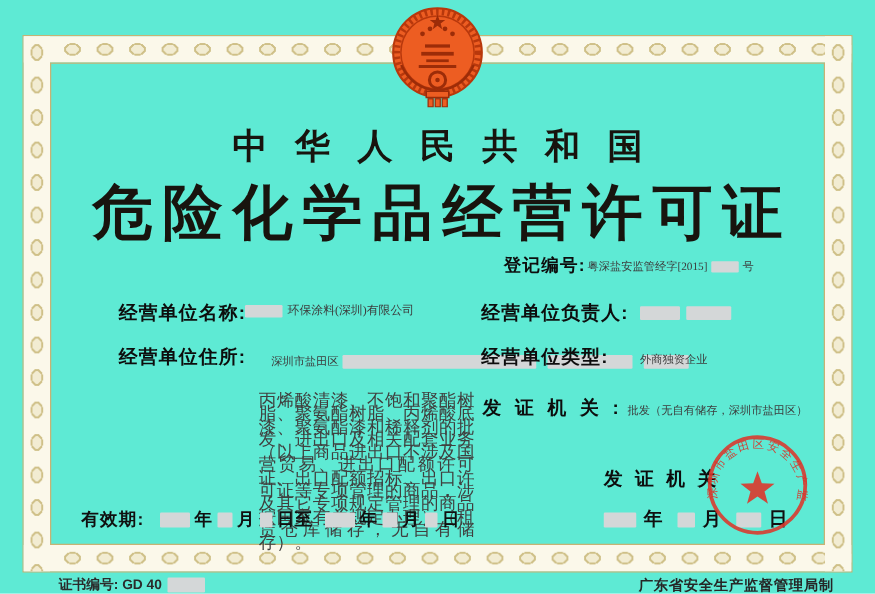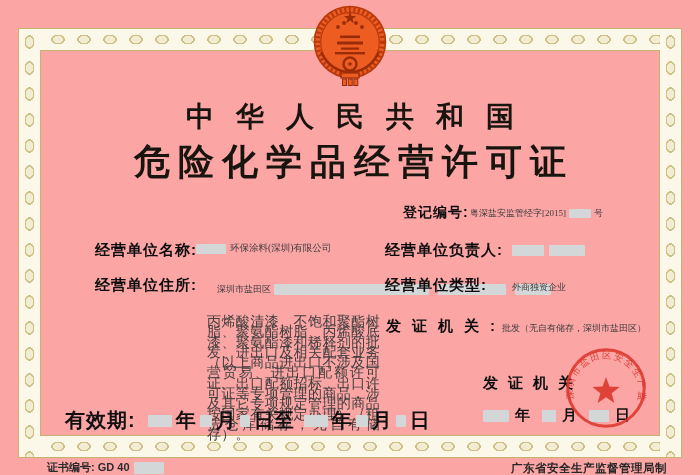--- a/index.html
+++ b/index.html
@@ -1,38 +1,38 @@
 <!DOCTYPE html>
 <html><head>
 <meta charset="utf-8">
 <style>
   * { margin:0; padding:0; box-sizing:border-box; }
   html,body { width:700px; height:475px; background:#ffffff; font-family:"Liberation Sans", sans-serif; }
-  .cert { position:relative; width:700px; height:475px; background:#fca5a5; overflow:hidden; }
+  .cert { position:relative; width:700px; height:475px; background:#5eead4; overflow:hidden; }
 
   
   .frame-outer { position:absolute; left:18px; top:28px; right:18px; bottom:17px; border:1px solid #c6b374; }
   .frame-inner { position:absolute; left:40px; top:50px; right:40px; bottom:39px; border:1px solid #c6b374; }
   .band { position:absolute; background-color:#fbf8ea; }
   .band.h { left:19px; right:19px; height:21px;
     background-image:radial-gradient(9px 6.5px at 13px 10.5px,#f2ecd2 0 55%,#cfc088 56% 76%,rgba(0,0,0,0) 77%);
     background-size:26px 21px; background-repeat:repeat-x; }
   .band.top { top:29px; } .band.bottom { top:436px; }
   .band.v { top:29px; bottom:18px; width:21px;
     background-image:radial-gradient(6.5px 9px at 10.5px 13px,#f2ecd2 0 55%,#cfc088 56% 76%,rgba(0,0,0,0) 77%);
     background-size:21px 26px; background-repeat:repeat-y; }
   .band.left { left:19px; } .band.right { right:19px; }
 
   .emblem { position:absolute; left:311px; top:2px; z-index:2; }
 
   .country { position:absolute; top:98px; left:0; width:700px; text-align:center;
     font-family:"Liberation Serif", serif; font-weight:700; font-size:28px; color:#18140e;
     letter-spacing:22px; padding-left:22px; }
   .title { position:absolute; top:138px; left:0; width:700px; text-align:center;
-    font-family:Liberation Serif, serif; font-weight:700; font-size:36px; color:#18140e;
+    font-family:Liberation Serif, serif; font-weight:700; font-size:48px; color:#18140e;
     letter-spacing:8px; padding-left:8px; }
 
   .lbl { position:absolute; font-weight:700; font-size:15px; letter-spacing:1px; color:#0d0d0d; white-space:nowrap; }
   .val { position:absolute; font-family:"Liberation Serif", serif; font-size:9.5px; color:#3c3c3c; white-space:nowrap; }
   .redact { display:inline-block; background:#d4d7d8; border-radius:1px; vertical-align:middle; }
 
   .reg-label { left:403px; top:204px; font-size:14px; }
   .reg-value { left:470px; top:207px; font-size:9px; }
 
   .name-label { left:95px;  top:241px; }
@@ -46,21 +46,21 @@
   .scope-label{ left:95px;  top:314px; }
   .scope-value{ left:207px; top:317px; width:173px; white-space:normal; font-size:14px;
                 line-height:10.3px; color:#40403f; text-align:justify; word-break:break-all; letter-spacing:0.3px; }
   .mode-label { left:386px; top:317px; letter-spacing:11px; }
   .mode-value { left:502px; top:322px; font-size:9px; }
 
   .issuer-label { left:483px; top:374px; letter-spacing:10px; }
 
   .daterow { position:absolute; display:flex; align-items:center; font-weight:700; color:#101010; white-space:nowrap; }
   .daterow.right { left:483px; top:406px; font-size:15px; gap:6px; }
-  .daterow.validity { left:65px; top:407px; font-size:20px; gap:4px; }
+  .daterow.validity { left:65px; top:407px; font-size:14px; gap:4px; }
   .validity-label { margin-right:8px; letter-spacing:1px; }
   .daterow .redact { height:12px; }
 
   .footer-left  { position:absolute; left:47px;  top:460px; font-size:11px; color:#2b2b2b; font-weight:700;
                   font-family:Liberation Sans, sans-serif; }
   .footer-right { position:absolute; right:33px; top:461px; font-size:11.5px; color:#262626; font-weight:700;
                   font-family:"Liberation Serif", serif; letter-spacing:0.5px; }
 
   .seal { position:absolute; left:564px; top:346px; z-index:3; }
 </style>

